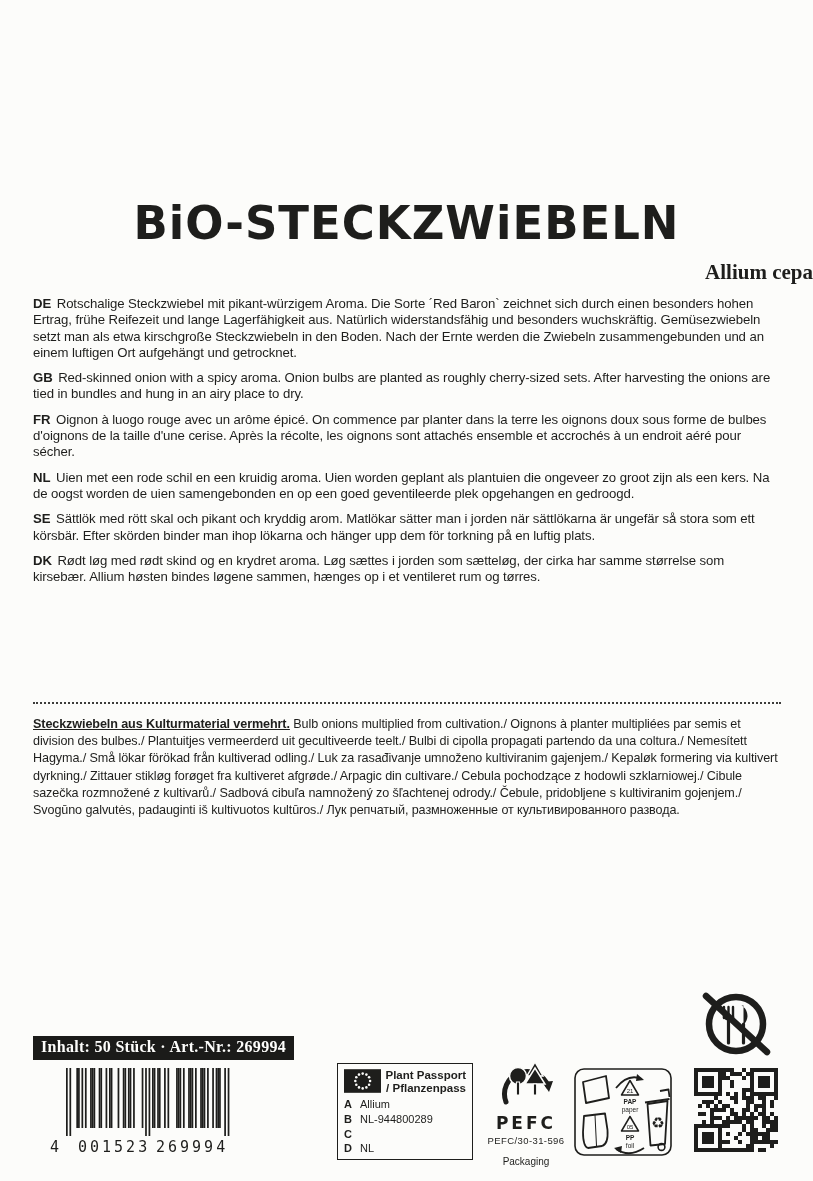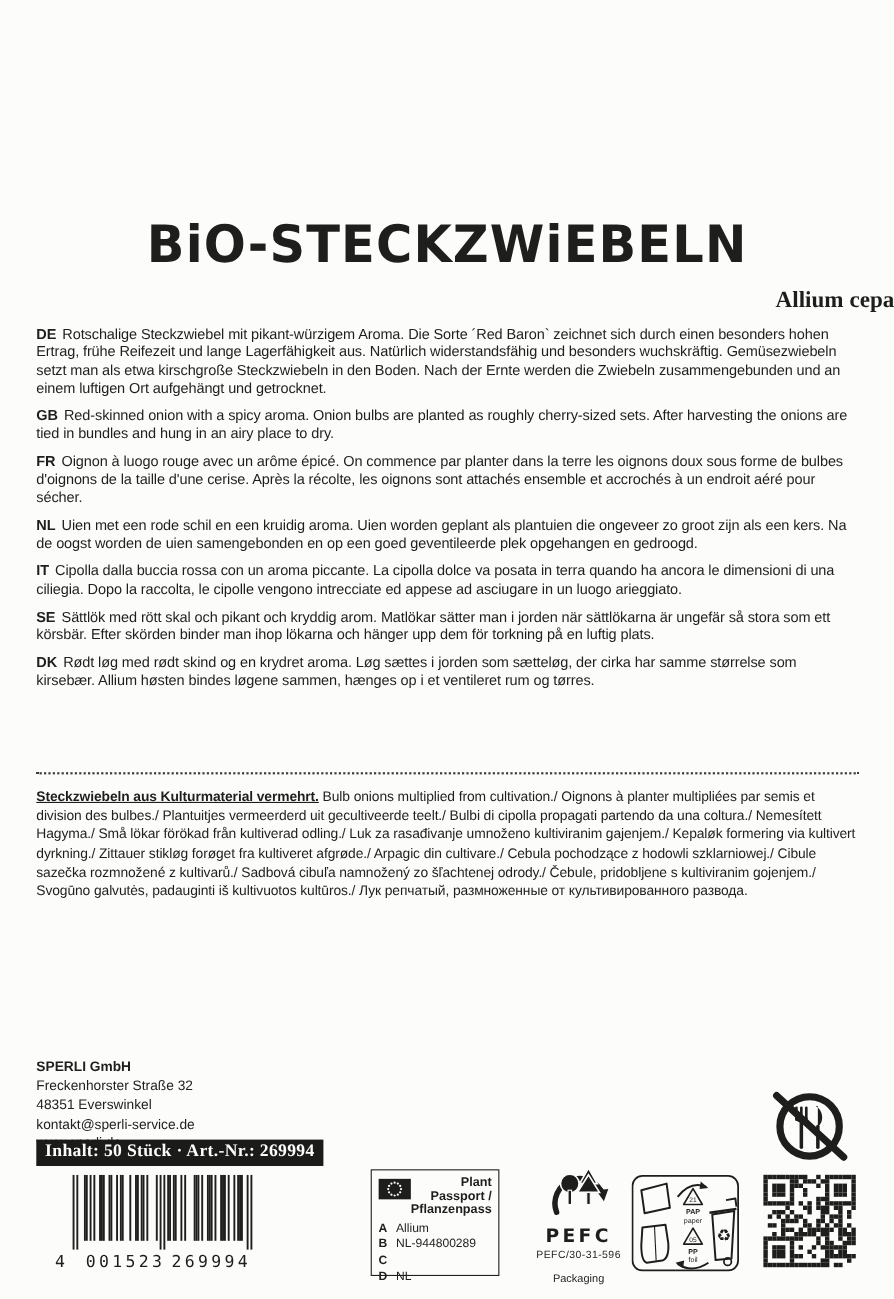--- a/index.html
+++ b/index.html
@@ -35,21 +35,21 @@
   }
   
   .barcode{ position:absolute; left:50px; top:1068px; width:205px; height:92px; }
   .barcode-digits{ position:absolute; left:0; top:70px; width:205px; height:20px;
     font-family:"DejaVu Sans Mono", monospace; font-size:15px; }
   .bd{ position:absolute; letter-spacing:3px; }
   .bd-lead{ left:0; }
   .bd-g1{ left:28px; }
   .bd-g2{ left:106px; }
   
-  .passport{ position:absolute; left:337px; top:1063px; width:117px; height:97px;
+  .passport{ position:absolute; left:337px; top:1063px; width:136px; height:97px;
     border:1.5px solid #1e1e1c; box-sizing:border-box; padding:5px 6px 4px 6px; }
   .pp-head{ display:flex; justify-content:space-between; align-items:flex-start; }
   .pp-title{ text-align:right; font-weight:700; font-size:11.5px; line-height:12.5px; width:86px; }
   .pp-rows{ margin-top:3px; }
   .pp-row{ display:flex; font-size:11px; line-height:14.8px; }
   .pp-key{ font-weight:700; width:16px; }
   
   .pefc{ position:absolute; left:482px; top:1056px; width:88px; text-align:center; }
   .pefc-name{ font-family:"DejaVu Sans", sans-serif; font-weight:700; font-size:17px;
     letter-spacing:3px; margin-top:1px; }
@@ -68,36 +68,28 @@
 <div class="page">
 
   <h1 class="page-title">BiO-STECKZWiEBELN</h1>
   <div class="subtitle">Allium cepa</div>
 
   <div class="descriptions">
     <p class="desc"><b class="lang">DE</b> <span>Rotschalige Steckzwiebel mit pikant-würzigem Aroma. Die Sorte ´Red Baron` zeichnet sich durch einen besonders hohen Ertrag, frühe Reifezeit und lange Lagerfähigkeit aus. Natürlich widerstandsfähig und besonders wuchskräftig. Gemüsezwiebeln setzt man als etwa kirschgroße Steckzwiebeln in den Boden. Nach der Ernte werden die Zwiebeln zusammengebunden und an einem luftigen Ort aufgehängt und getrocknet.</span></p>
     <p class="desc"><b class="lang">GB</b> <span>Red-skinned onion with a spicy aroma. Onion bulbs are planted as roughly cherry-sized sets. After harvesting the onions are tied in bundles and hung in an airy place to dry.</span></p>
     <p class="desc"><b class="lang">FR</b> <span>Oignon à luogo rouge avec un arôme épicé. On commence par planter dans la terre les oignons doux sous forme de bulbes d'oignons de la taille d'une cerise. Après la récolte, les oignons sont attachés ensemble et accrochés à un endroit aéré pour sécher.</span></p>
     <p class="desc"><b class="lang">NL</b> <span>Uien met een rode schil en een kruidig aroma. Uien worden geplant als plantuien die ongeveer zo groot zijn als een kers. Na de oogst worden de uien samengebonden en op een goed geventileerde plek opgehangen en gedroogd.</span></p>
-    <p class="desc"><b class="lang">IT</b> <span>Cipolla dalla buccia rossa con un aroma piccante. La cipolla dolce va posata in terra quando ha ancora le dimensioni di una ciliegia. Dopo la raccolta, le cipolle vengono intrecciate ed appese ad asciugare in un luogo arieggiato.</span></p>
     <p class="desc"><b class="lang">SE</b> <span>Sättlök med rött skal och pikant och kryddig arom. Matlökar sätter man i jorden när sättlökarna är ungefär så stora som ett körsbär. Efter skörden binder man ihop lökarna och hänger upp dem för torkning på en luftig plats.</span></p>
     <p class="desc"><b class="lang">DK</b> <span>Rødt løg med rødt skind og en krydret aroma. Løg sættes i jorden som sætteløg, der cirka har samme størrelse som kirsebær. Allium høsten bindes løgene sammen, hænges op i et ventileret rum og tørres.</span></p>
   </div>
 
   <div class="divider"></div>
 
   <p class="propagation"><b>Steckzwiebeln aus Kulturmaterial vermehrt.</b> <span>Bulb onions multiplied from cultivation./ Oignons à planter multipliées par semis et division des bulbes./ Plantuitjes vermeerderd uit gecultiveerde teelt./ Bulbi di cipolla propagati partendo da una coltura./ Nemesített Hagyma./ Små lökar förökad från kultiverad odling./ Luk za rasađivanje umnoženo kultiviranim gajenjem./ Kepaløk formering via kultivert dyrkning./ Zittauer stikløg forøget fra kultiveret afgrøde./ Arpagic din cultivare./ Cebula pochodzące z hodowli szklarniowej./ Cibule sazečka rozmnožené z kultivarů./ Sadbová cibuľa namnožený zo šľachtenej odrody./ Čebule, pridobljene s kultiviranim gojenjem./ Svogūno galvutės, padauginti iš kultivuotos kultūros./ Лук репчатый, размноженные от культивированного развода.</span></p>
 
-  <div class="company">
-    <div class="co-name">SPERLI GmbH</div>
-    <div>Freckenhorster Straße 32</div>
-    <div>48351 Everswinkel</div>
-    <div>kontakt@sperli-service.de</div>
-    <div>www.sperli.de</div>
-  </div>
 
   <div class="content-bar">Inhalt: 50 Stück · Art.-Nr.: 269994</div>
 
   <div class="barcode">
     <svg id="barcode-svg" width="205" height="70" viewBox="0 0 205 70">
         <rect x="16.00" y="0" width="1.72" height="68" fill="#1e1e1c"></rect>
         <rect x="19.44" y="0" width="1.72" height="68" fill="#1e1e1c"></rect>
         <rect x="26.32" y="0" width="1.72" height="60" fill="#1e1e1c"></rect>
         <rect x="28.04" y="0" width="1.72" height="60" fill="#1e1e1c"></rect>
         <rect x="31.48" y="0" width="1.72" height="60" fill="#1e1e1c"></rect>

